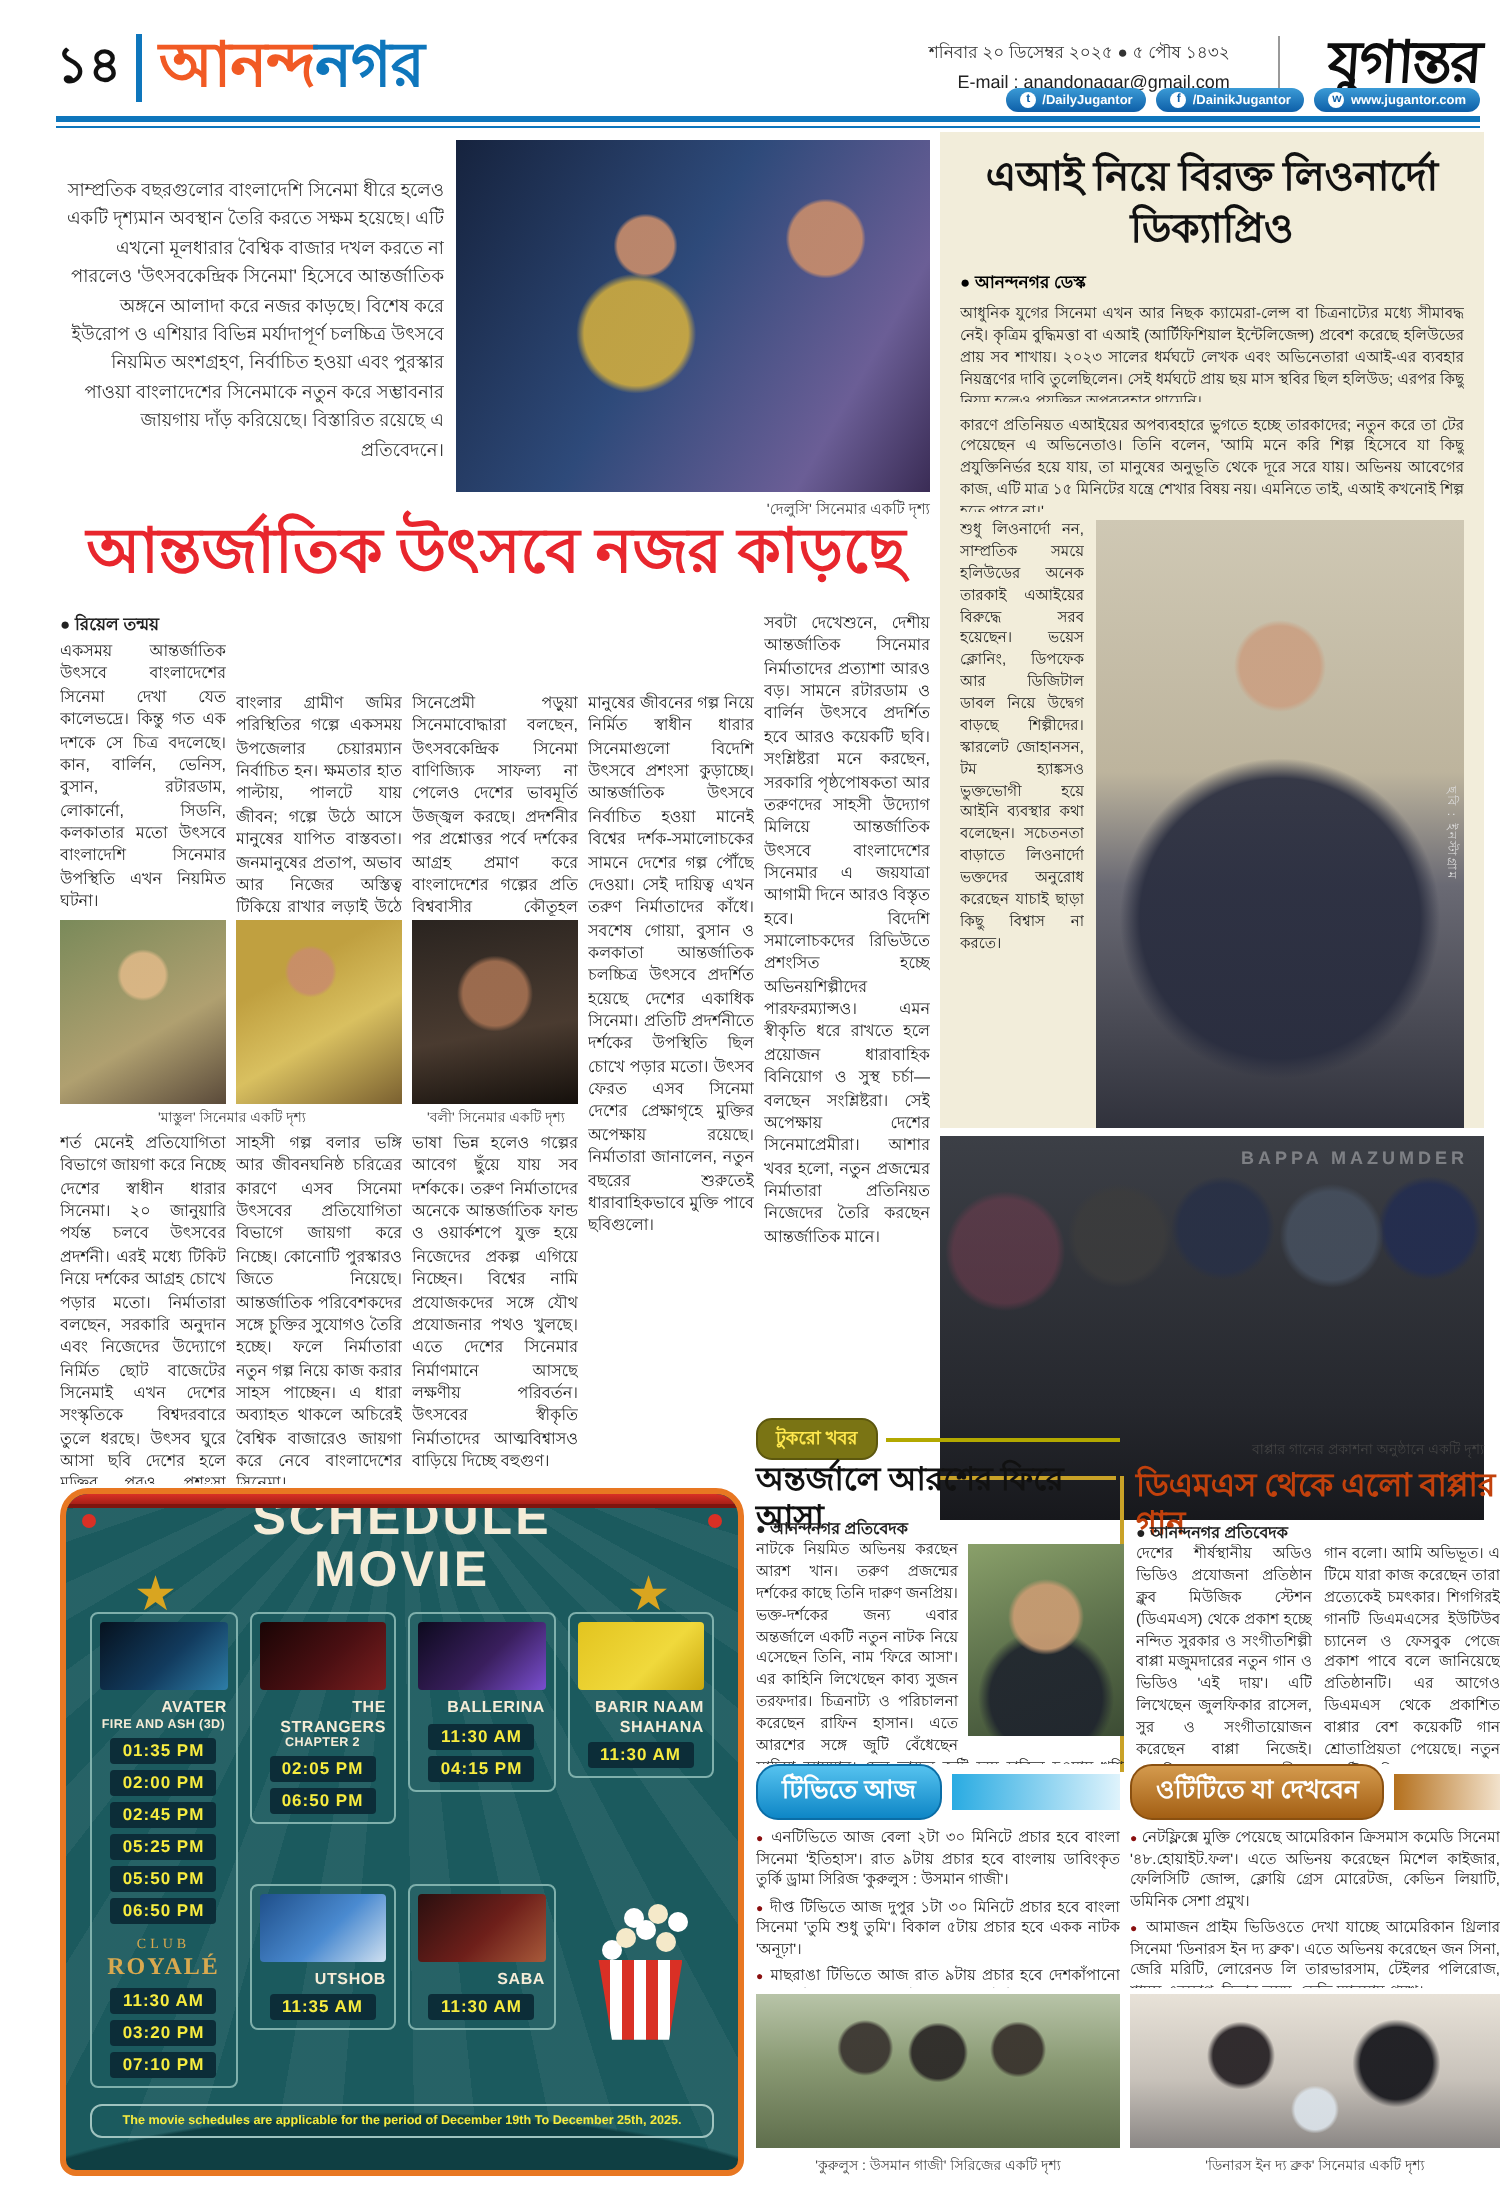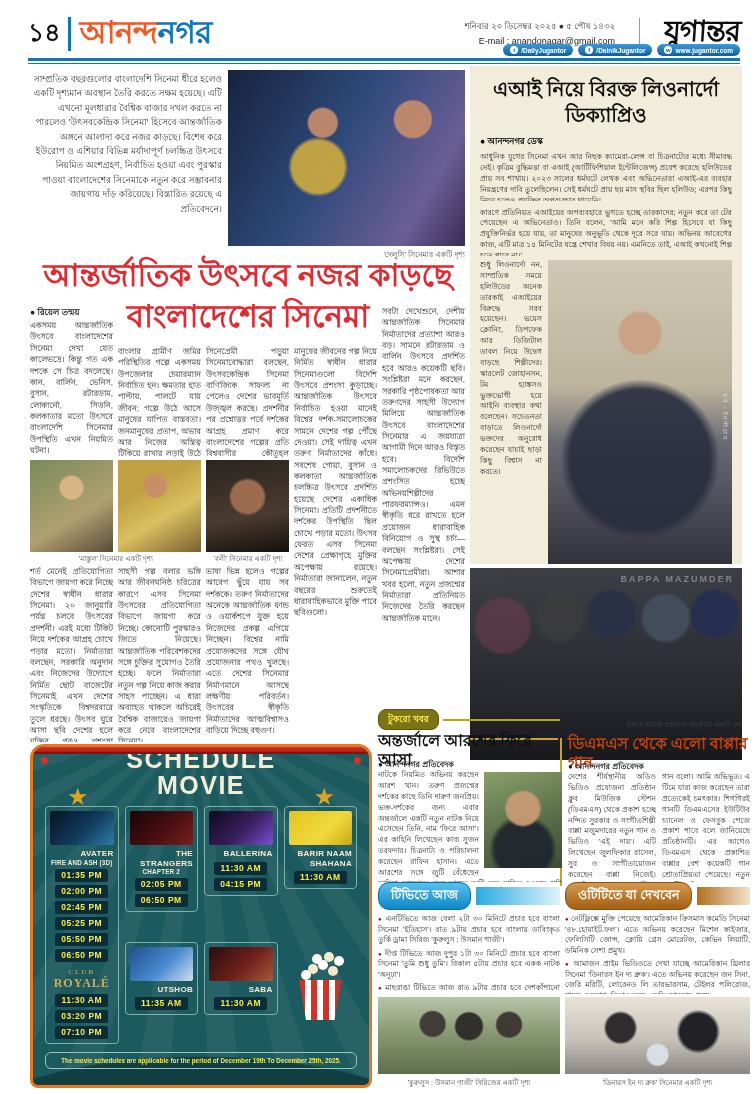--- a/index.html
+++ b/index.html
@@ -20,21 +20,21 @@
   .hdr-mail { font-size:9px; color:#222; margin-top:2px; }
   .hdr-sep { width:1px; height:30px; background:#999; }
   .logo { font-size:29px; font-weight:900; color:#0d0d0d; letter-spacing:-1px; transform:skewX(-4deg); }
   .social-row { position:absolute; top:44px; right:16px; display:flex; gap:5px; }
   .pill { display:flex; align-items:center; gap:3px; background:linear-gradient(#3b9bd6,#0d5fa8); color:#fff; font-size:6.5px; border-radius:8px; padding:2px 7px; font-weight:bold; }
   .pill .ic { display:inline-block; width:8px; height:8px; border-radius:50%; background:#fff; color:#0d5fa8; font-size:6px; line-height:8px; text-align:center; font-weight:bold; }
   .hdr-rule { position:absolute; top:58px; left:28px; right:16px; border-top:3px solid #0e76bc; }
   .hdr-rule:after { content:""; display:block; margin-top:2px; border-top:1px solid #0e76bc; }
 
   
-  .lead-intro { position:absolute; left:30px; top:72px; width:192px; height:182px; font-size:9px; line-height:1.6; color:#333; text-align:right; overflow:hidden; }
+  .lead-intro { position:absolute; left:30px; top:88px; width:192px; height:182px; font-size:9px; line-height:1.6; color:#333; text-align:right; overflow:hidden; }
   .lead-photo { position:absolute; left:228px; top:70px; width:237px; height:176px;
     background: radial-gradient(circle at 78% 28%, rgba(201,141,107,.9) 0 18px, transparent 20px),
                 radial-gradient(circle at 38% 55%, rgba(217,178,60,.85) 0 26px, transparent 30px),
                 radial-gradient(circle at 40% 30%, rgba(201,141,107,.9) 0 14px, transparent 16px),
                 linear-gradient(120deg,#16233e,#2e4a7a 45%,#6b5e96 80%,#3a2c55); }
   .lead-cap { position:absolute; left:228px; top:249px; width:237px; font-size:7.5px; color:#444; text-align:right; }
   .main-headline { position:absolute; left:32px; top:256px; width:432px; text-align:center; color:#e8262d; font-weight:bold; font-size:31px; line-height:1.32; }
   .cols { position:absolute; left:30px; top:306px; width:435px; height:436px; display:flex; gap:5px; }
   .col { flex:1 1 0; font-size:8px; line-height:1.42; color:#222; text-align:justify; overflow:hidden; display:flex; flex-direction:column; }
   .col.pad { padding-top:40px; }
@@ -190,21 +190,20 @@
         <span>www.jugantor.com</span>
       </span>
   </div>
   <div class="hdr-rule"></div>
 
   <div class="lead-intro ben">সাম্প্রতিক বছরগুলোর বাংলাদেশি সিনেমা ধীরে হলেও একটি দৃশ্যমান অবস্থান তৈরি করতে সক্ষম হয়েছে। এটি এখনো মূলধারার বৈশ্বিক বাজার দখল করতে না পারলেও 'উৎসবকেন্দ্রিক সিনেমা' হিসেবে আন্তর্জাতিক অঙ্গনে আলাদা করে নজর কাড়ছে। বিশেষ করে ইউরোপ ও এশিয়ার বিভিন্ন মর্যাদাপূর্ণ চলচ্চিত্র উৎসবে নিয়মিত অংশগ্রহণ, নির্বাচিত হওয়া এবং পুরস্কার পাওয়া বাংলাদেশের সিনেমাকে নতুন করে সম্ভাবনার জায়গায় দাঁড় করিয়েছে। বিস্তারিত রয়েছে এ প্রতিবেদনে।</div>
   <div class="lead-photo"></div>
   <div class="lead-cap">'দেলুসি' সিনেমার একটি দৃশ্য</div>
   <div class="main-headline serif">
     <div>আন্তর্জাতিক উৎসবে নজর কাড়ছে</div>
-    <div>বাংলাদেশের সিনেমা</div>
   </div>
 
   <div class="cols">
     <div class="col">
       <div class="tfix1">
         <div class="byline">● রিয়েল তন্ময়</div>
         <span>একসময় আন্তর্জাতিক উৎসবে বাংলাদেশের সিনেমা দেখা যেত কালেভদ্রে। কিন্তু গত এক দশকে সে চিত্র বদলেছে। কান, বার্লিন, ভেনিস, বুসান, রটারডাম, লোকার্নো, সিডনি, কলকাতার মতো উৎসবে বাংলাদেশি সিনেমার উপস্থিতি এখন নিয়মিত ঘটনা।</span>
       </div>
       <div class="col-photo ph-mastul1"></div>
       <div class="col-rest">শর্ত মেনেই প্রতিযোগিতা বিভাগে জায়গা করে নিচ্ছে দেশের স্বাধীন ধারার সিনেমা। ২০ জানুয়ারি পর্যন্ত চলবে উৎসবের প্রদর্শনী। এরই মধ্যে টিকিট নিয়ে দর্শকের আগ্রহ চোখে পড়ার মতো। নির্মাতারা বলছেন, সরকারি অনুদান এবং নিজেদের উদ্যোগে নির্মিত ছোট বাজেটের সিনেমাই এখন দেশের সংস্কৃতিকে বিশ্বদরবারে তুলে ধরছে। উৎসব ঘুরে আসা ছবি দেশের হলে মুক্তির পরও প্রশংসা পাচ্ছে।</div>

